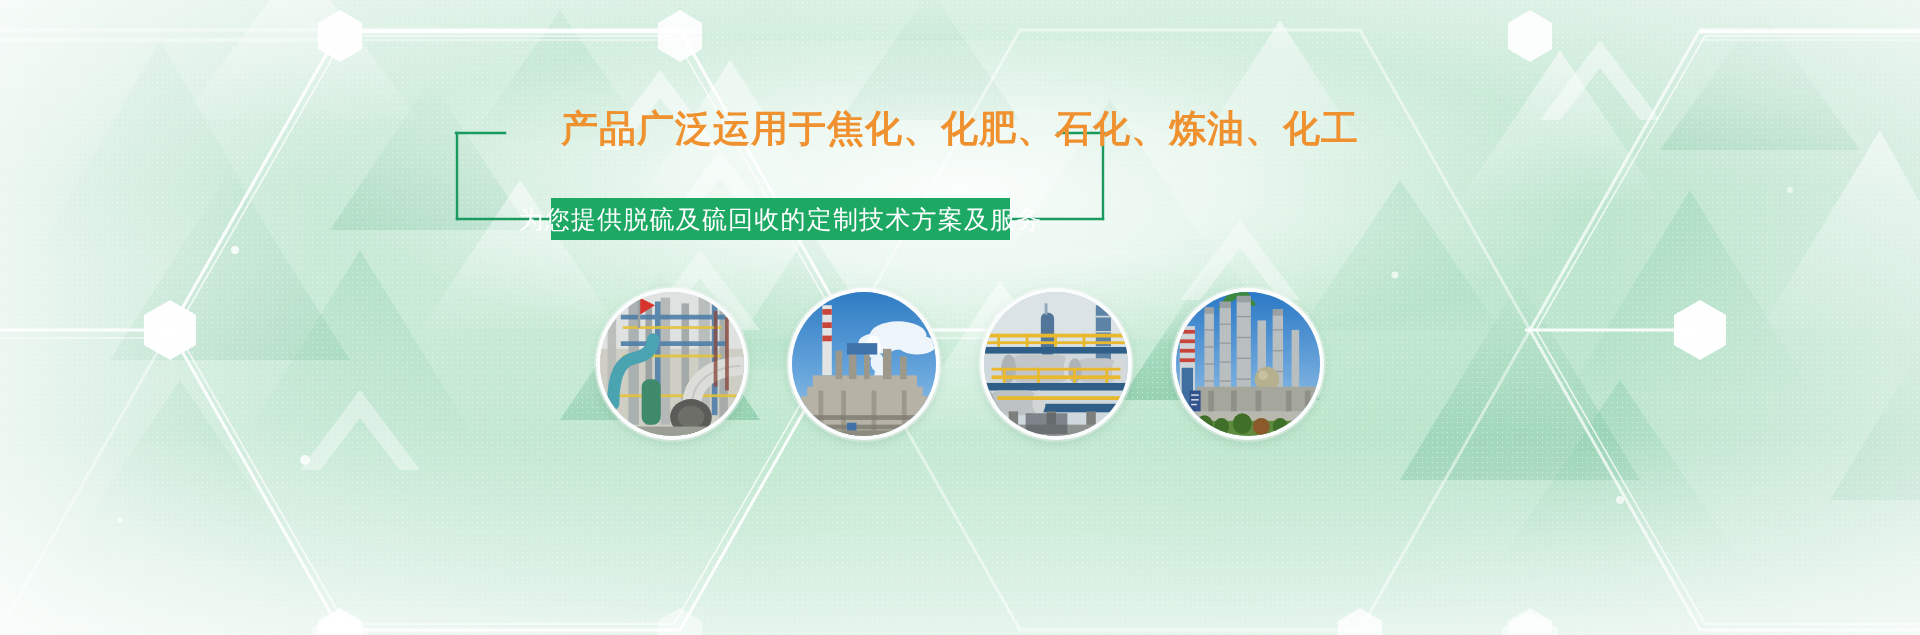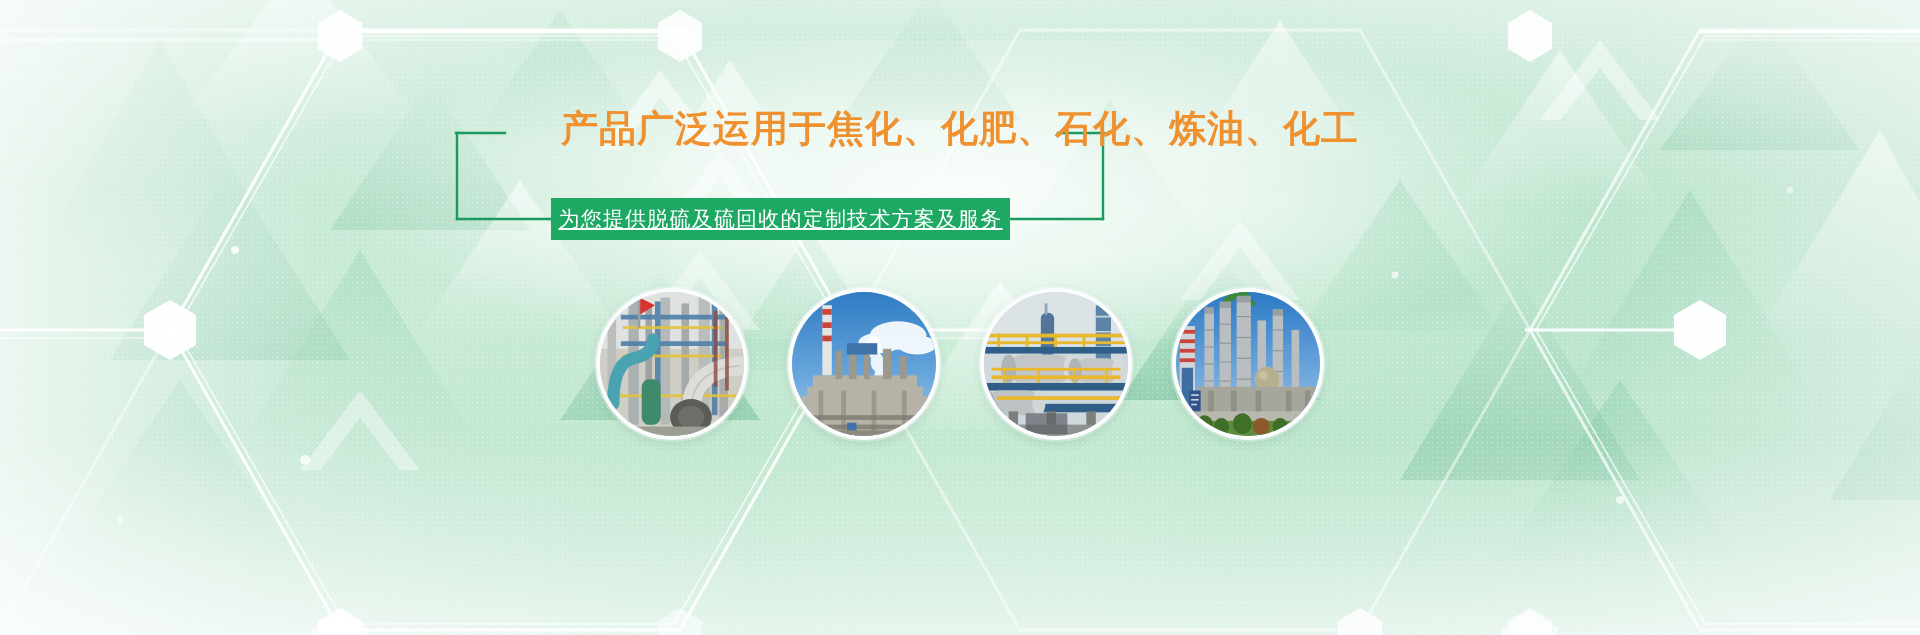--- a/index.html
+++ b/index.html
@@ -65,24 +65,23 @@
 
   
   .banner-strip{
     position:absolute; left:551px; top:198px;
     width:459px; height:42px;
     background:#1DA863;
     display:flex; align-items:center; justify-content:center;
   }
   .banner-strip span{
     color:#ffffff;
-    font-size:21px;
+    font-size:25px;
     letter-spacing:1.2px;
     white-space:nowrap;
-    text-decoration:underline;
   }
 
   
   .circles{
     position:absolute; left:0; top:288px; width:1920px; height:160px;
     display:flex; justify-content:center; gap:40px;
   }
   .circ{
     width:152px; height:152px; border-radius:50%;
     border:4px solid rgba(255,255,255,.92);

